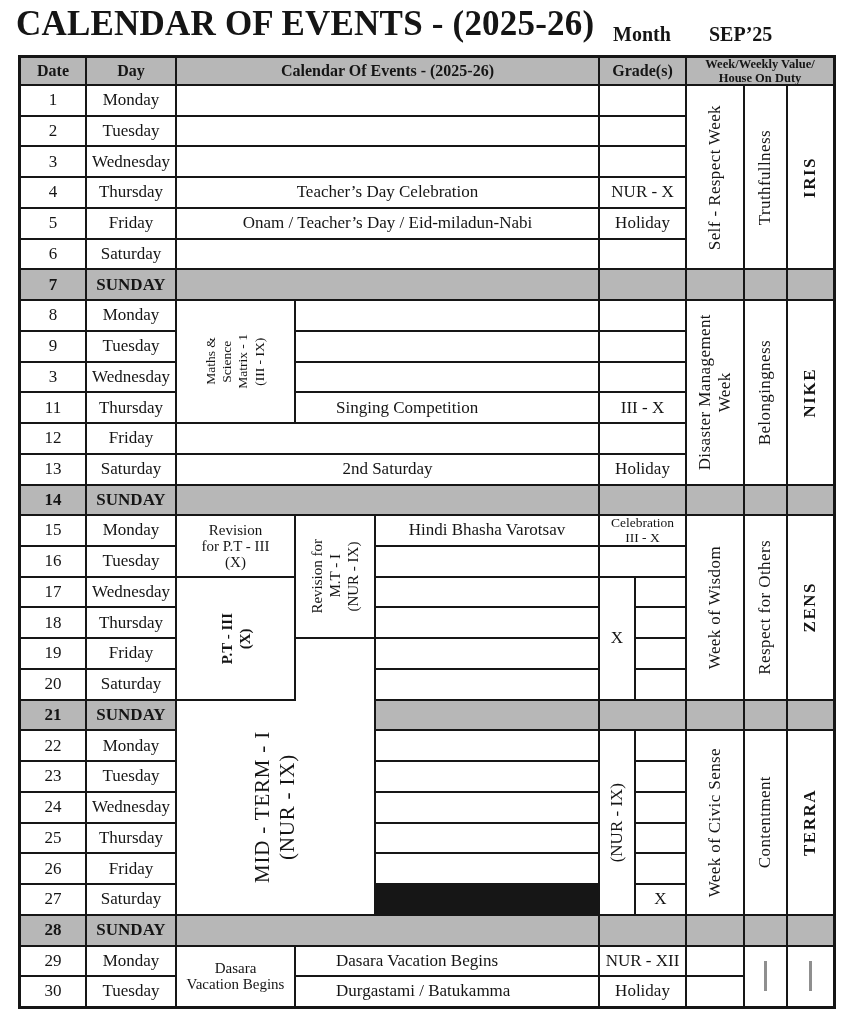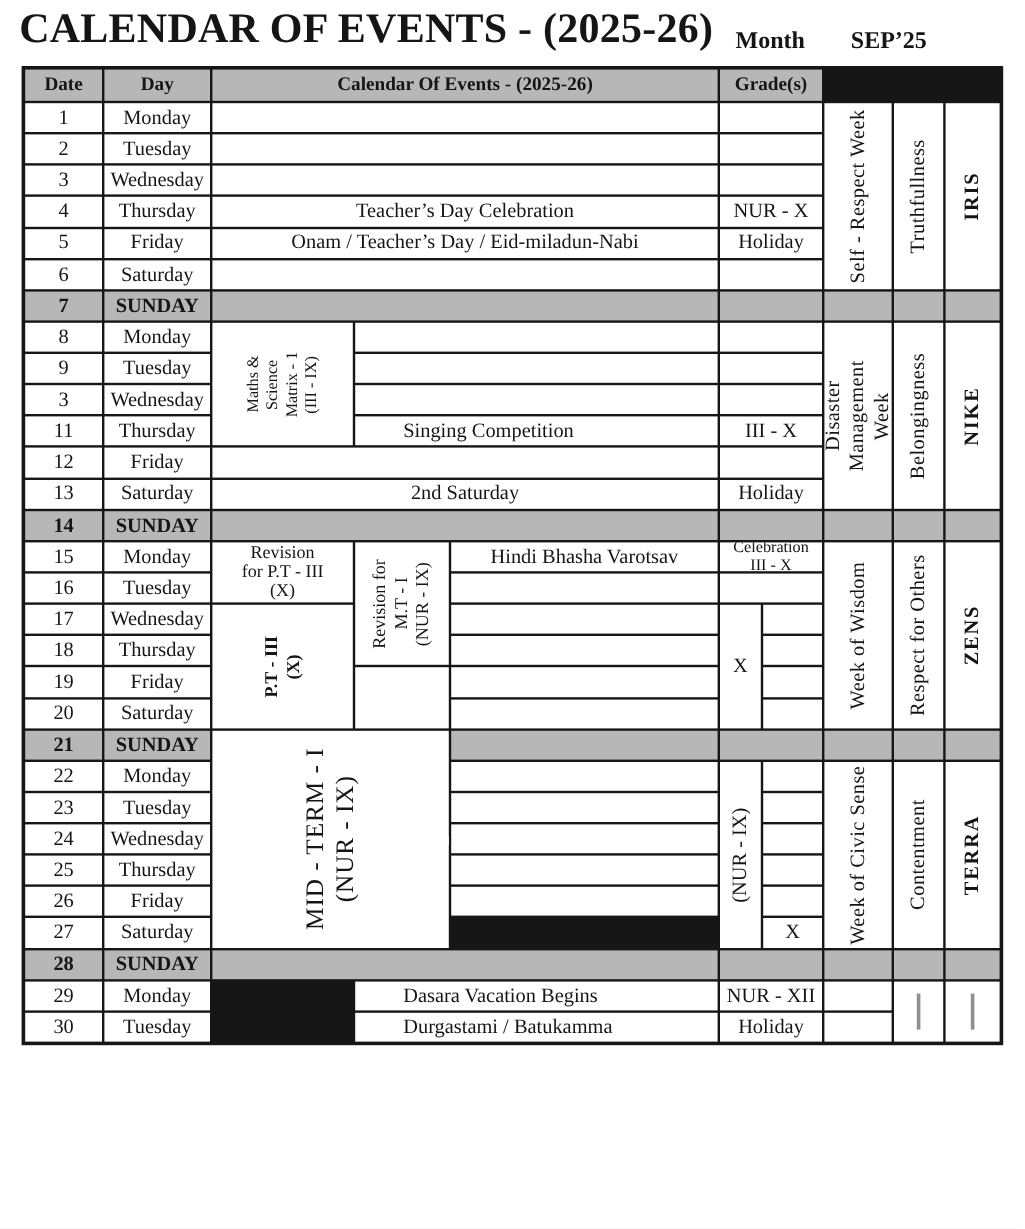--- a/index.html
+++ b/index.html
@@ -1,21 +1,21 @@
 <!DOCTYPE html>
 <html><head>
 <meta charset="utf-8">
 <style>
   html,body{margin:0;padding:0;background:#ffffff;}
   body{width:854px;height:1024px;font-family:"Liberation Serif","DejaVu Serif",serif;color:#151515;}
   .titlebar{position:relative;height:55px;}
   .page-title{position:absolute;left:16px;top:4px;font-size:35px;font-weight:bold;letter-spacing:0.2px;white-space:nowrap;}
   .month-label{position:absolute;left:613px;top:23px;font-size:20px;font-weight:bold;}
   .month-value{position:absolute;left:709px;top:23px;font-size:20px;font-weight:bold;}
-  .cal{position:relative;margin-left:18px;width:818px;height:816px;box-sizing:border-box;
+  .cal{position:relative;margin-left:18px;width:818px;height:954px;box-sizing:border-box;
        background:#161616;display:grid;gap:2px;padding:3px;
        grid-template-columns:64px 88px 117px 78px 222px 34px 49px 56px 41px 45px;
        grid-template-rows:26px repeat(30,1fr);}
   .cell{background:#ffffff;display:flex;align-items:center;justify-content:center;
         text-align:center;font-size:17px;line-height:1.08;overflow:hidden;}
   .gray{background:#b7b7b7;}
   .bold{font-weight:bold;}
   .hdr{font-weight:bold;font-size:16px;}
   .hdr-sm{font-weight:bold;font-size:12.5px;line-height:1.15;}
   .left{justify-content:flex-start;text-align:left;padding-left:40px;box-sizing:border-box;}
@@ -38,20 +38,26 @@
   <div class="month-label">Month</div>
   <div class="month-value">SEP’25</div>
 </div>
 
 <div class="cal" id="calendar-grid">
 
   <div class="cell gray hdr" style="grid-area:1/1/2/2">Date</div>
   <div class="cell gray hdr" style="grid-area:1/2/2/3">Day</div>
   <div class="cell gray hdr" style="grid-area:1/3/2/6">Calendar Of Events - (2025-26)</div>
   <div class="cell gray hdr" style="grid-area:1/6/2/8">Grade(s)</div>
+  <div class="cell gray hdr-sm" style="grid-area:1/8/2/11">
+    <div class="stack">
+      <div>Week/Weekly Value/</div>
+      <div>House On Duty</div>
+    </div>
+  </div>
 
   <div class="cell" style="grid-area:5/3/6/6">Teacher’s Day Celebration</div>
   <div class="cell" style="grid-area:6/3/7/6">Onam / Teacher’s Day / Eid-miladun-Nabi</div>
   <div class="cell" style="grid-area:5/6/6/8">NUR - X</div>
   <div class="cell" style="grid-area:6/6/7/8">Holiday</div>
   <div class="cell" style="grid-area:2/8/8/9">
     <div class="vert wtext">Self - Respect Week</div>
   </div>
   <div class="cell" style="grid-area:2/9/8/10">
     <div class="vert wtext">Truthfullness</div>
@@ -137,20 +143,26 @@
   <div class="cell" style="grid-area:23/8/29/9">
     <div class="vert wtext">Week of Civic Sense</div>
   </div>
   <div class="cell" style="grid-area:23/9/29/10">
     <div class="vert wtext">Contentment</div>
   </div>
   <div class="cell" style="grid-area:23/10/29/11">
     <div class="vert house">TERRA</div>
   </div>
 
+  <div class="cell md" style="grid-area:30/3/32/4">
+    <div class="stack">
+      <div>Dasara</div>
+      <div>Vacation Begins</div>
+    </div>
+  </div>
   <div class="cell left" style="grid-area:30/4/31/6">Dasara Vacation Begins</div>
   <div class="cell left" style="grid-area:31/4/32/6">Durgastami / Batukamma</div>
   <div class="cell" style="grid-area:30/6/31/8">NUR - XII</div>
   <div class="cell" style="grid-area:31/6/32/8">Holiday</div>
   <div class="cell" style="grid-area:30/9/32/10">
     <div class="bar"></div>
   </div>
   <div class="cell" style="grid-area:30/10/32/11">
     <div class="bar"></div>
   </div>

